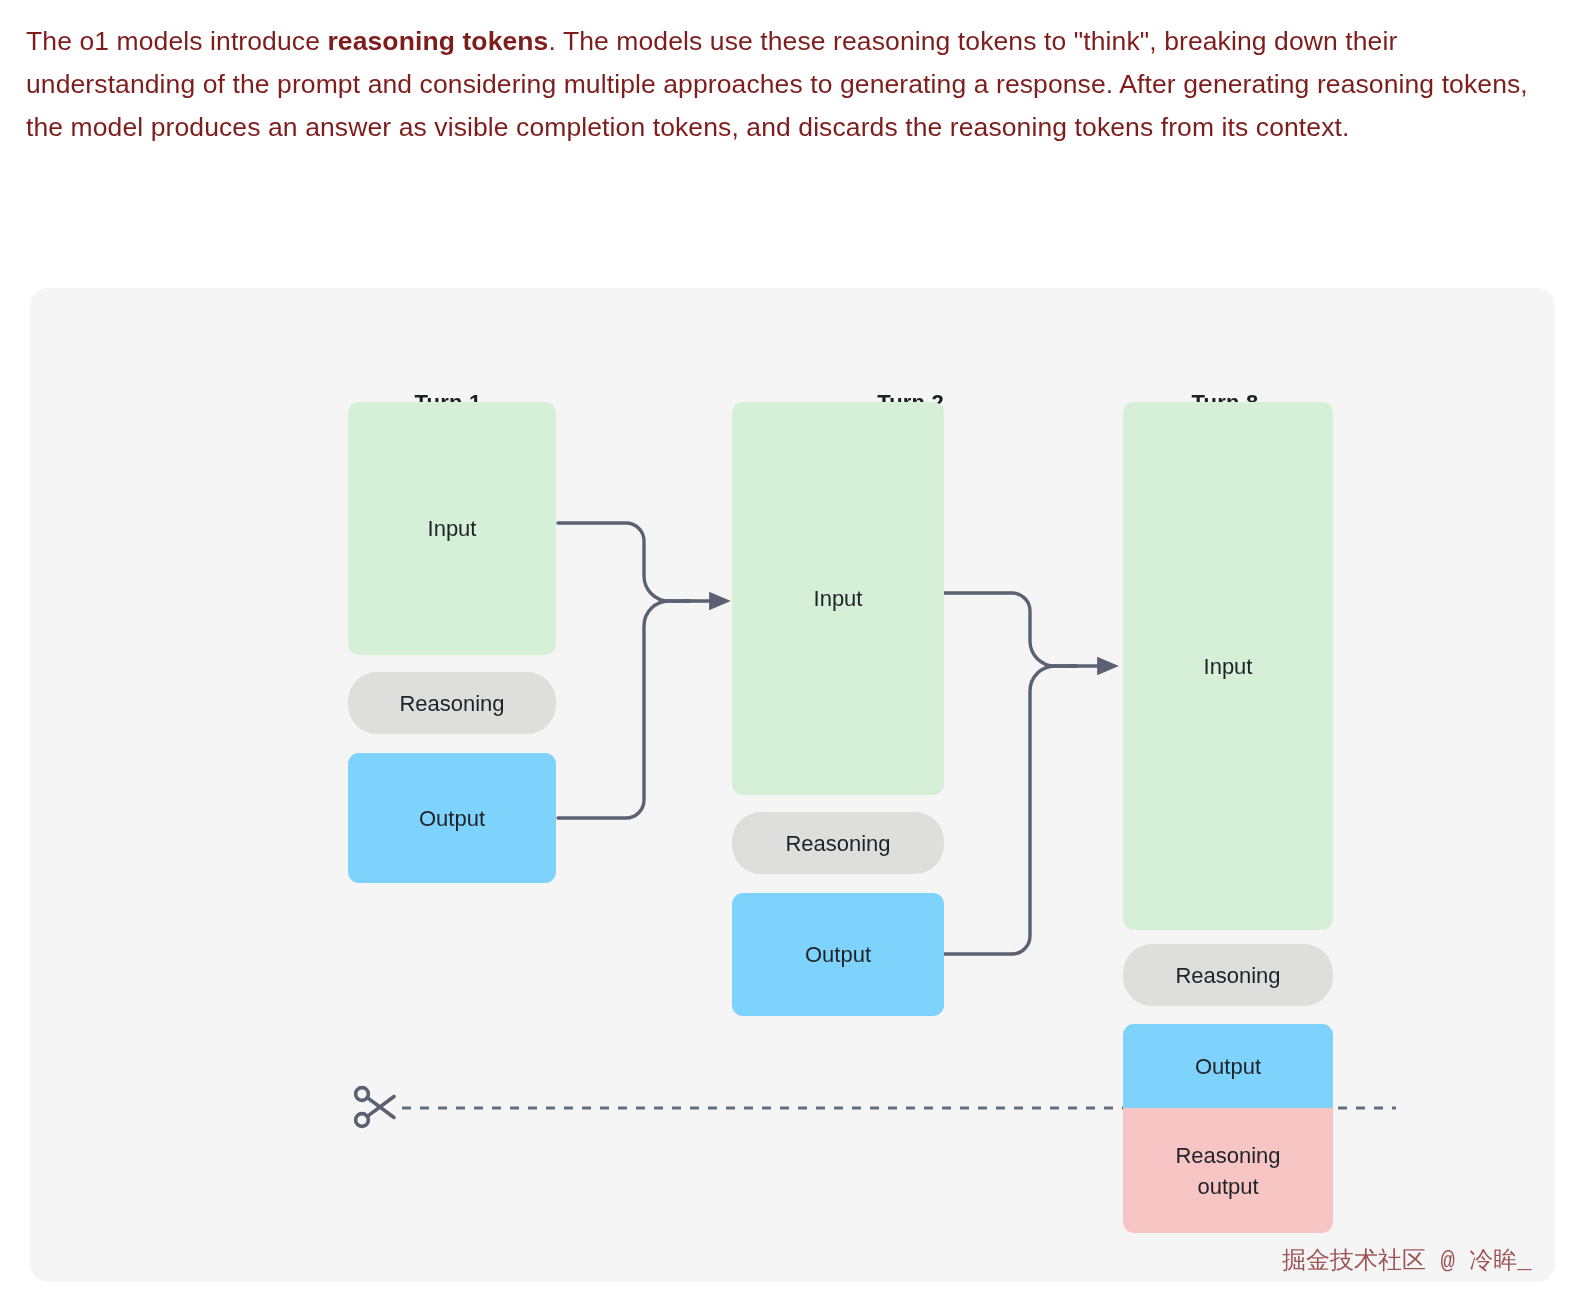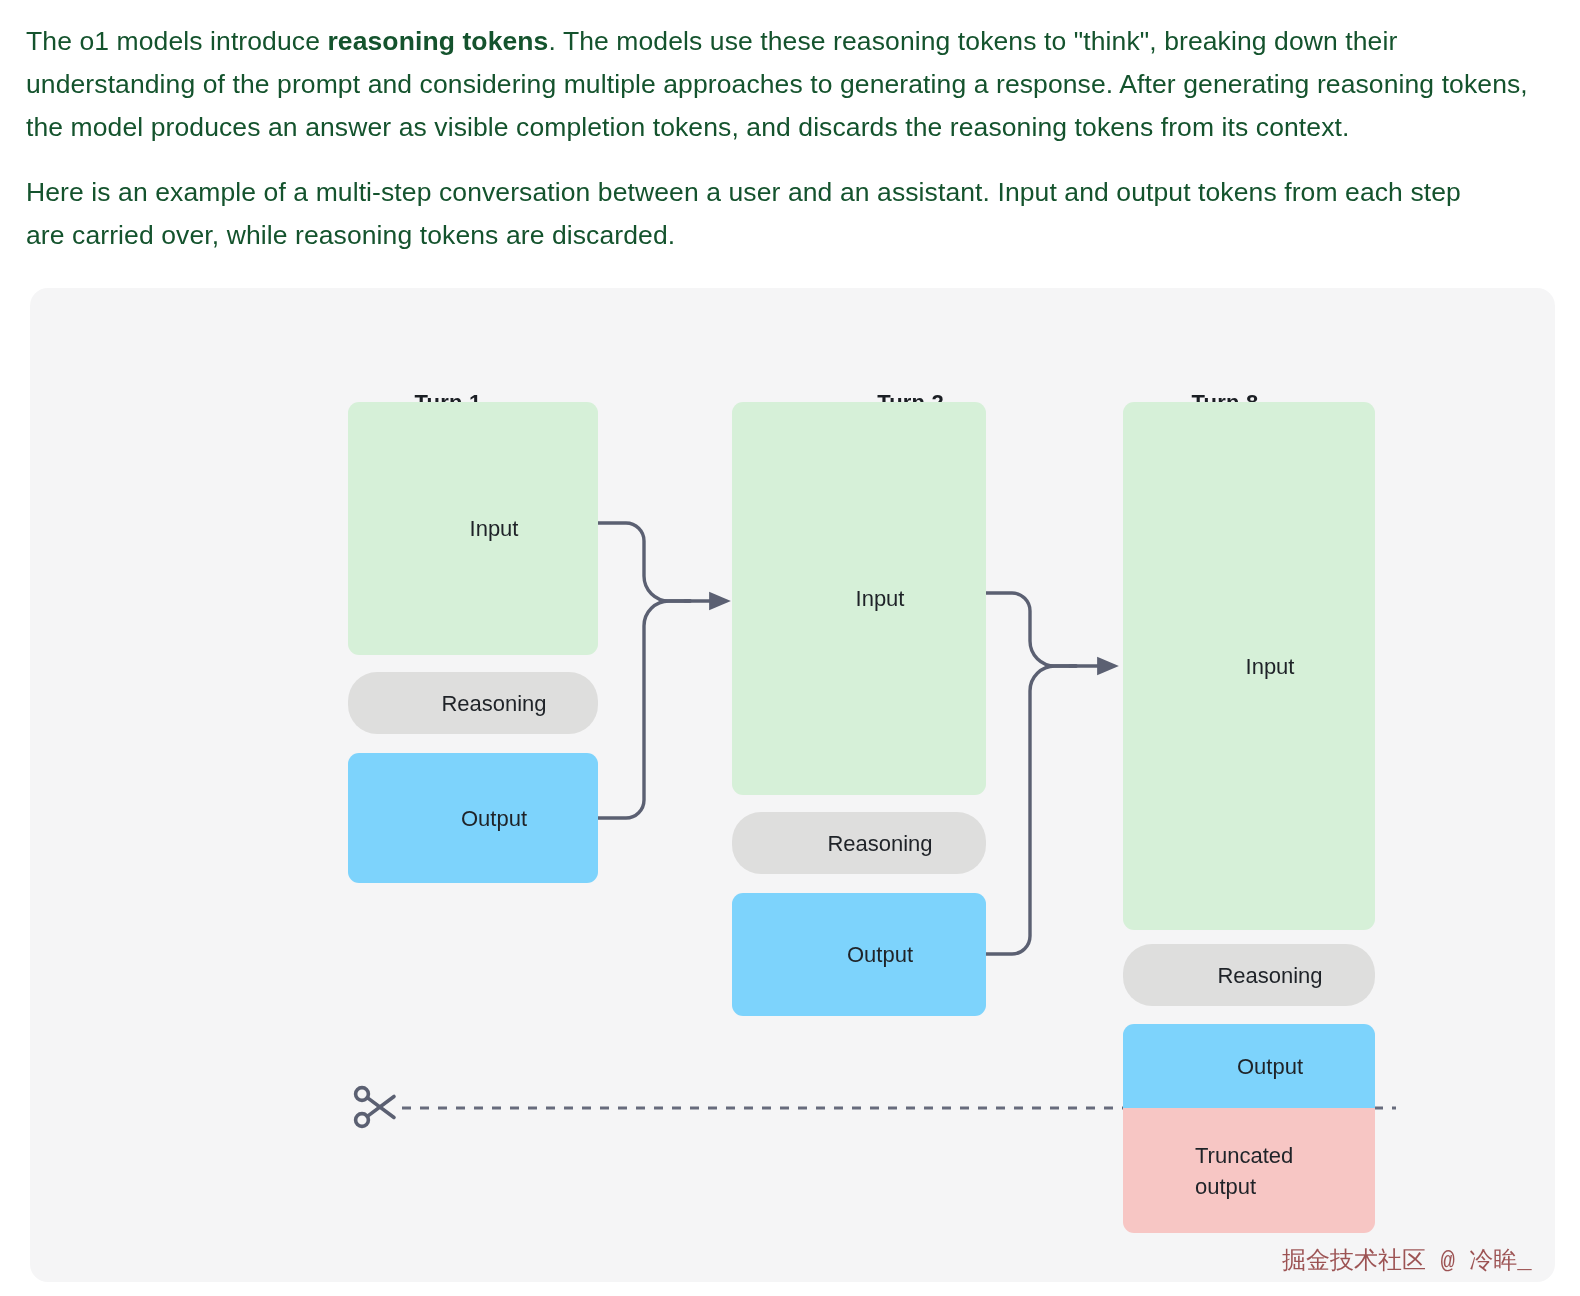--- a/index.html
+++ b/index.html
@@ -20,21 +20,21 @@
   .prose {
     position: absolute;
     left: 26px;
     top: 20px;
     width: 1520px;
   }
   .prose p {
     margin: 0 0 22px 0;
     font-size: 26.5px;
     line-height: 43px;
-    color: #14532d;
+    color: #7f1d1d;
     letter-spacing: .1px;
   }
   .prose p.second { width: 1470px; }
   .prose b { font-weight: 700; }
 
   
   .card {
     position: absolute;
     left: 30px;
     top: 288px;
@@ -57,22 +57,22 @@
   }
 
   .box {
     position: absolute;
     display: flex;
     align-items: center;
     justify-content: center;
     border-radius: 11px;
     font-size: 22px;
     color: #1f2328;
+    text-align: center;
     line-height: 31px;
-    padding-left: 42px;
   }
   .box.green { background: #d6f0d8; }
   .box.grey  { background: #dededd; border-radius: 29px; }
   .box.blue  { background: #7dd3fc; }
   .box.pink  { background: #f7c6c4; border-radius: 0 0 11px 11px; }
   .box.blue.clipped { border-radius: 11px 11px 0 0; }
 
   
   .connectors {
     position: absolute;
@@ -105,21 +105,20 @@
     white-space: nowrap;
     font-family: Liberation Mono, monospace;
     margin-top: 16px;
   }
 </style>
 </head>
 <body>
 
 <div class="prose">
   <p><span>The o1 models introduce </span><b>reasoning tokens</b><span>. The models use these reasoning tokens to "think", breaking down their understanding of the prompt and considering multiple approaches to generating a response. After generating reasoning tokens, the model produces an answer as visible completion tokens, and discards the reasoning tokens from its context.</span></p>
-  <p class="second">Here is an example of a multi-step conversation between a user and an assistant. Input and output tokens from each step are carried over, while reasoning tokens are discarded.</p>
 </div>
 
 <div class="card">
 
   <svg class="connectors" viewBox="0 0 1525 994" width="1525" height="994" xmlns="http://www.w3.org/2000/svg">
     <defs>
       <marker id="arrowhead" markerWidth="7" markerHeight="7" refX="3.2" refY="3.1" orient="auto">
         <path d="M0,0.4 L6.4,3.1 L0,5.8 Z" fill="#5b6072"></path>
       </marker>
     </defs>
@@ -175,21 +174,21 @@
 
   <div class="box grey" style="left:1093px; top:656px; width:210px; height:62px;">
     <span>Reasoning</span>
   </div>
 
   <div class="box blue clipped" style="left:1093px; top:736px; width:210px; height:84px;">
     <span>Output</span>
   </div>
 
   <div class="box pink" style="left:1093px; top:820px; width:210px; height:125px;">
-    <span style="max-width:150px;">Truncated output</span>
+    <span style="max-width:150px;">Reasoning output</span>
   </div>
 
 
   <svg class="scissors" style="left:320px; top:792px;" width="56" height="56" viewBox="0 0 56 56" xmlns="http://www.w3.org/2000/svg">
     <g fill="none" stroke="#5b6072" stroke-width="3.6" stroke-linecap="round" stroke-linejoin="round">
       <circle cx="12" cy="14" r="6.4"></circle>
       <circle cx="12" cy="40" r="6.4"></circle>
       <path d="M17.3,17.6 L44,37.5"></path>
       <path d="M17.3,36.4 L44,16.5"></path>
     </g>

